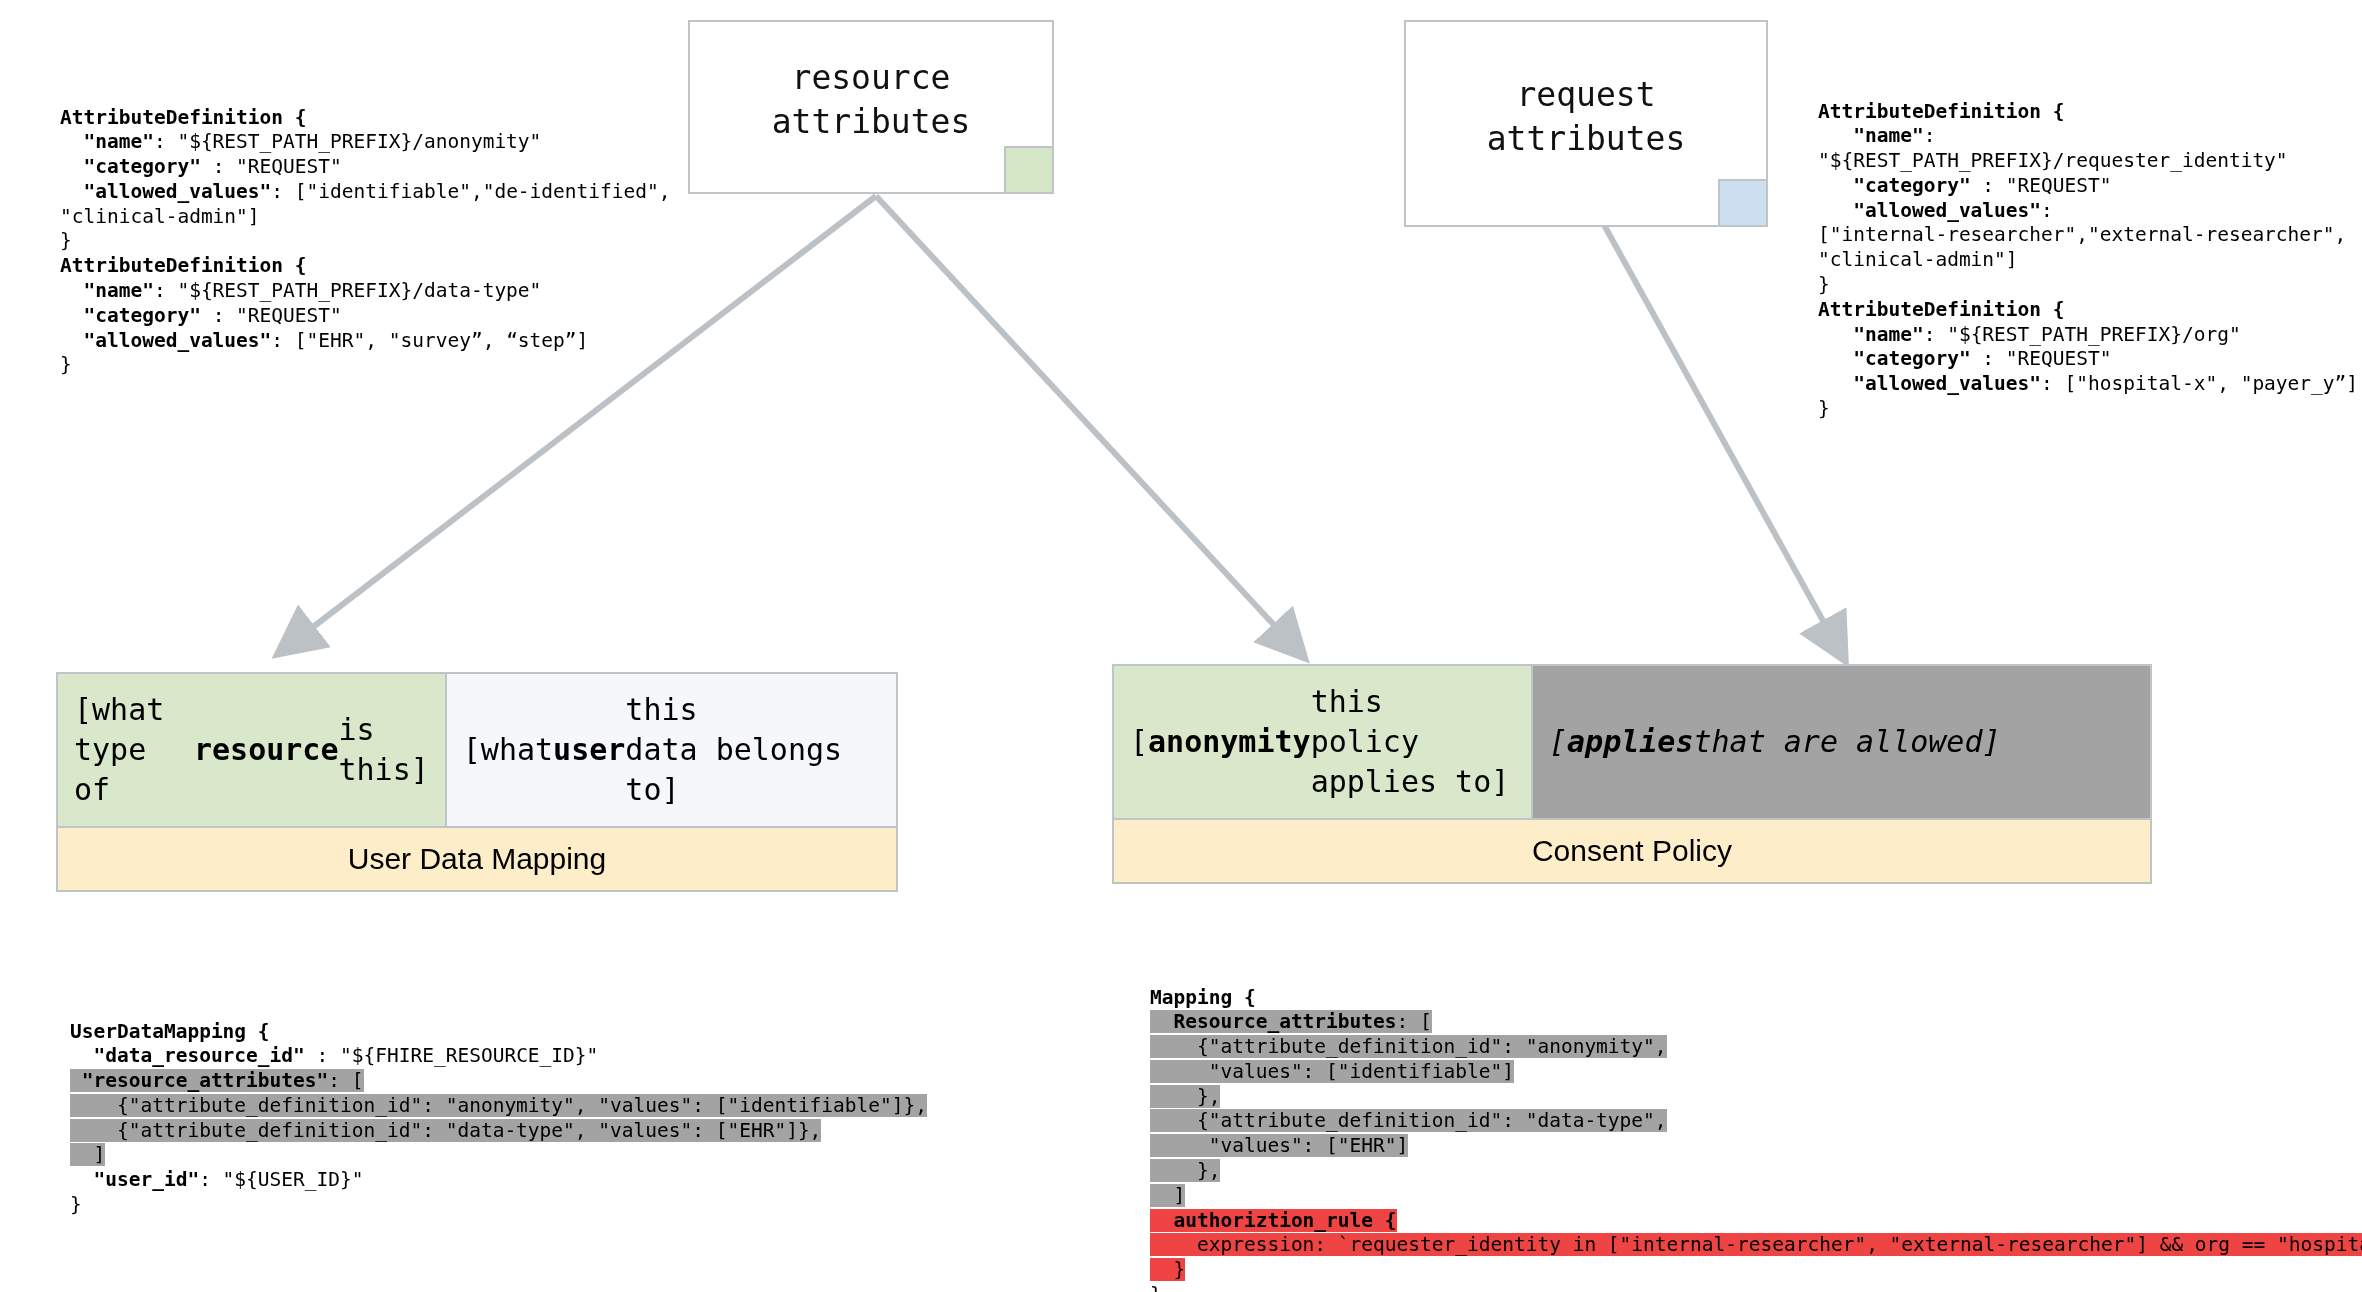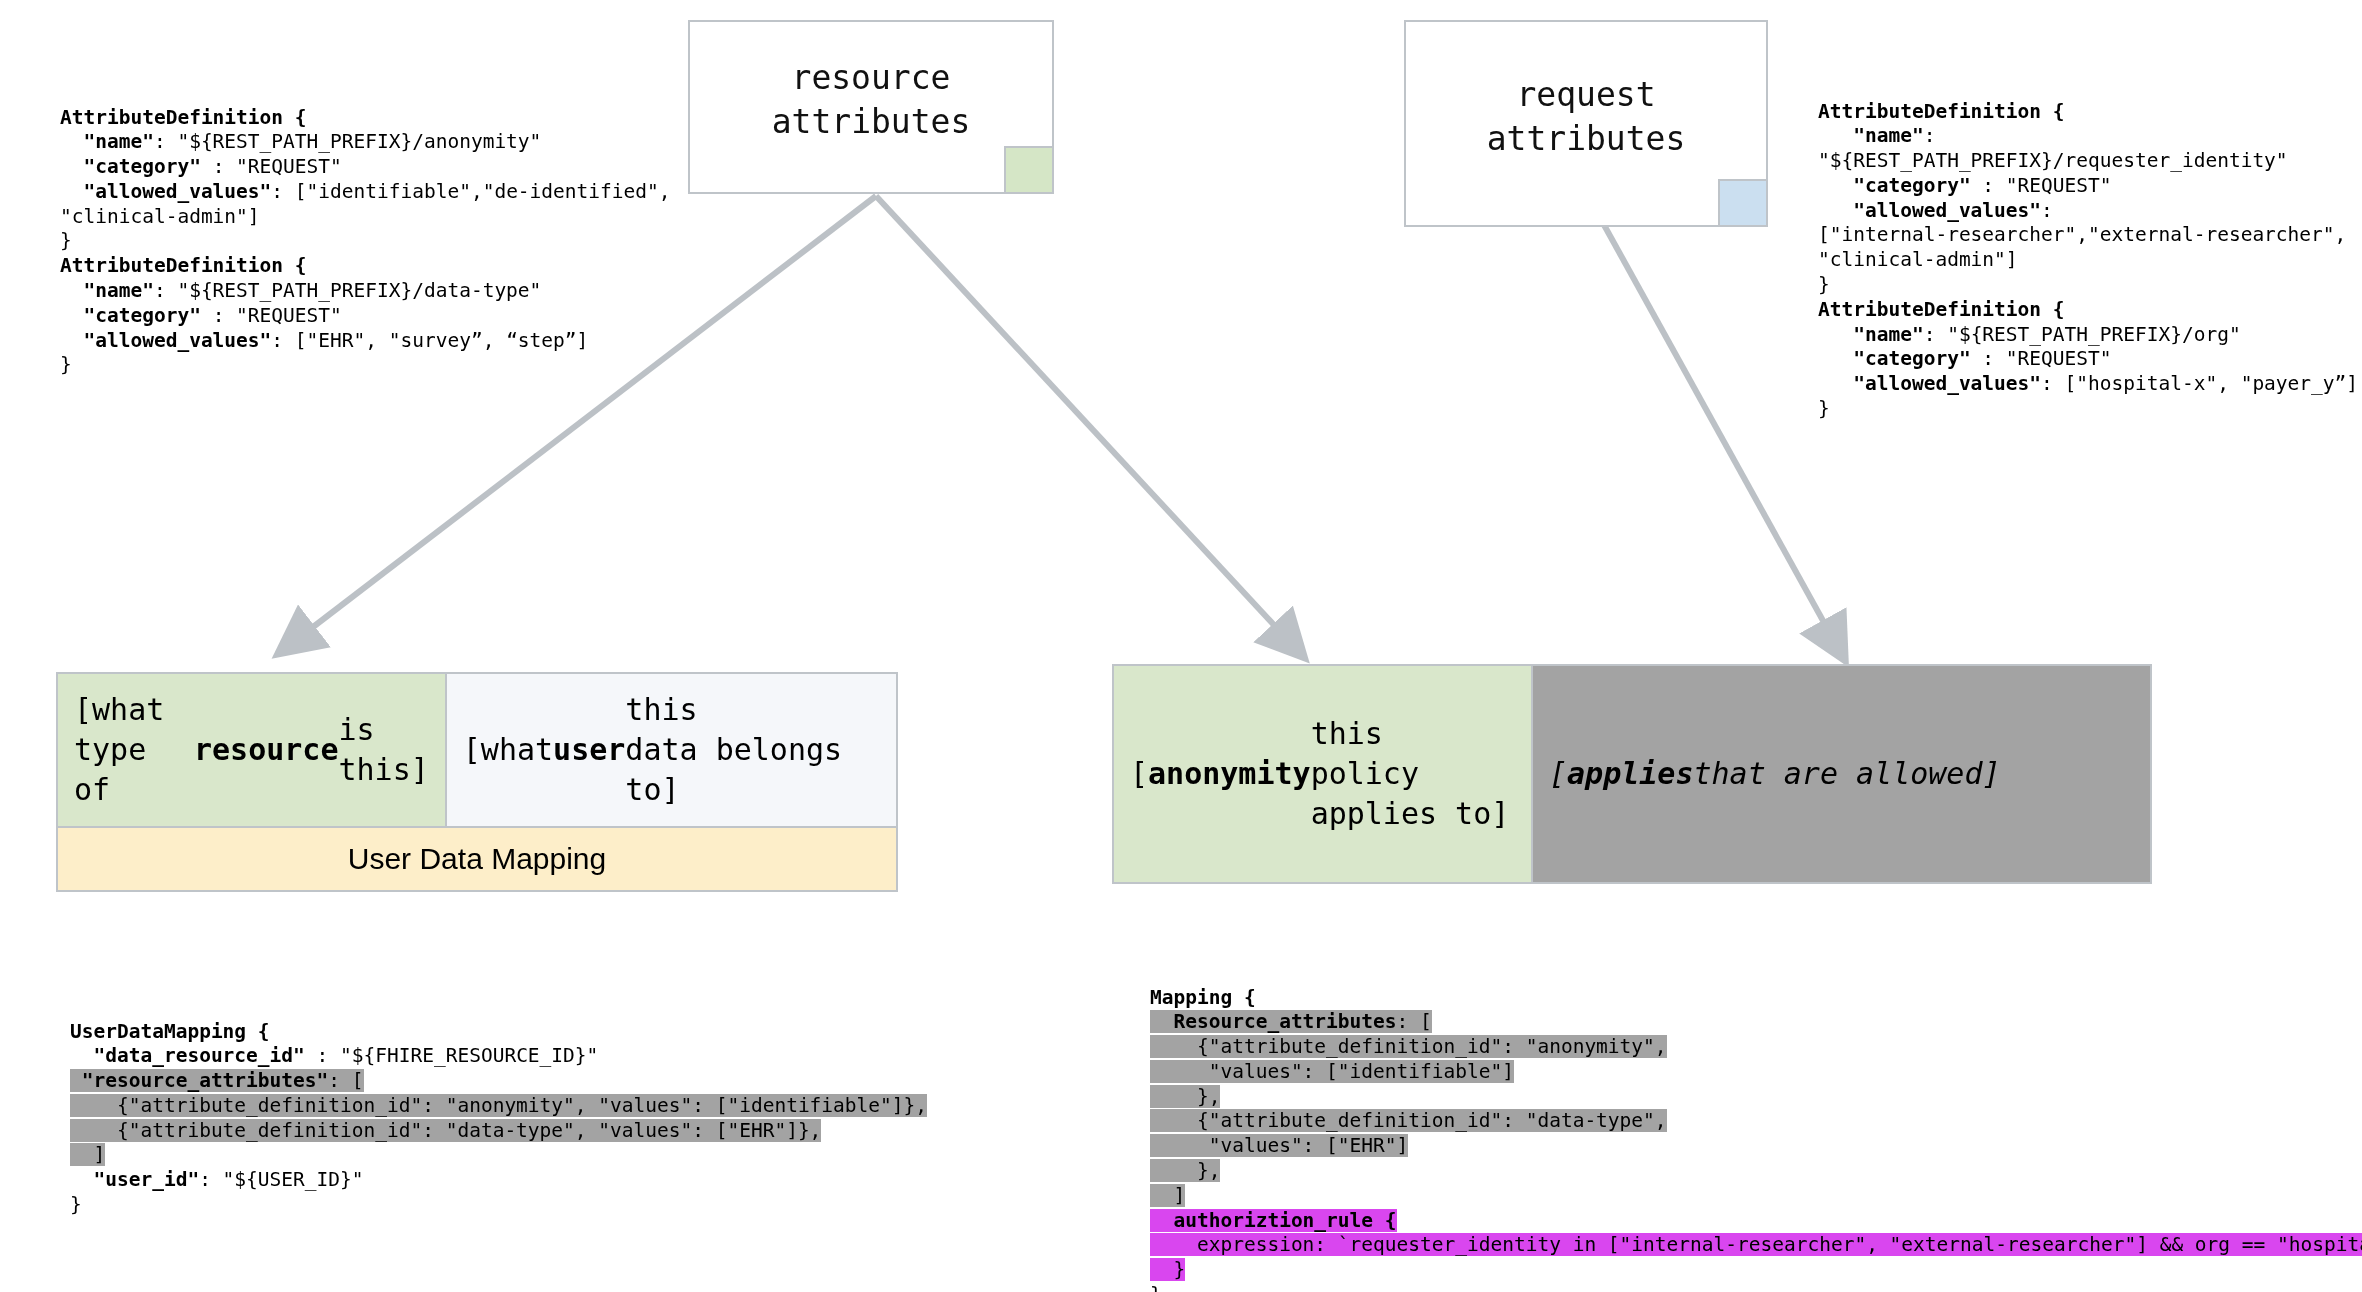--- a/index.html
+++ b/index.html
@@ -34,21 +34,21 @@
     position: absolute;
     font-family: "DejaVu Sans Mono", monospace;
     font-size: 19.5px;
     line-height: 24.8px;
     color: #000000;
     white-space: pre;
     z-index: 3;
   }
   .codeblock .b { font-weight: bold; }
   .hl-green { background: #a3a3a3; }
-  .hl-blue  { background: #d946ef; text-align: center; }
+  .hl-blue  { background: #ef4444; text-align: center; }
 
   
   .attrbox {
     position: absolute;
     background: #ffffff;
     border: 2px solid #bfc4c9;
     box-sizing: border-box;
     z-index: 2;
   }
   .attrbox .label {
@@ -186,20 +186,21 @@
     </div>
     <div class="card-footer" style="height:62px;">User Data Mapping</div>
   </div>
 
   <div class="card" style="left:1112px; top:664px; width:1040px; height:220px;">
     <div class="card-body">
       <div class="cell green divided-right" id="cp-left" style="width:419px;">[<b>anonymity</b> this
 policy applies to]</div>
       <div class="cell blue" id="cp-right" style="flex:1 1 auto;">[<b>applies</b> that are allowed]</div>
     </div>
+    <div class="card-footer" style="height:62px;">Consent Policy</div>
   </div>
 
   <pre class="codeblock" id="code-left-bottom" style="left:70px; top:1000px;"><span><span class="b">UserDataMapping {</span></span>
 <span><span class="b">  "data_resource_id"</span><span> : "${FHIRE_RESOURCE_ID}"</span></span>
 <span><span class="b hl-green"> "resource_attributes"</span><span class=" hl-green">: [</span></span>
 <span><span class=" hl-green">    {"attribute_definition_id": "anonymity", "values": ["identifiable"]},</span></span>
 <span><span class=" hl-green">    {"attribute_definition_id": "data-type", "values": ["EHR"]},</span></span>
 <span><span class=" hl-green">  ]</span></span>
 <span><span class="b">  "user_id"</span><span>: "${USER_ID}"</span></span>
 <span><span>}</span></span></pre>

